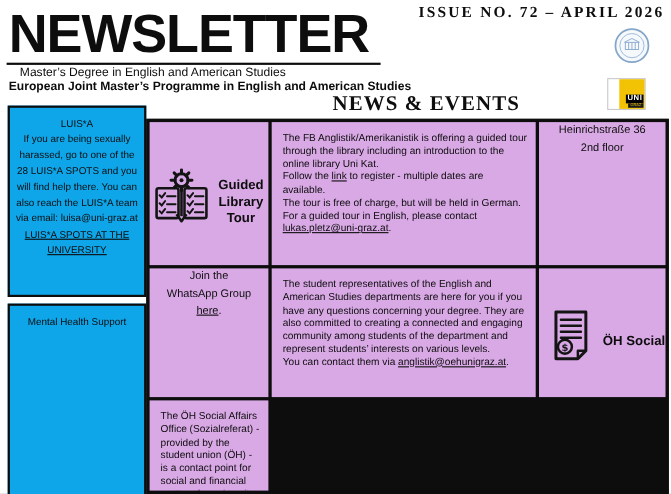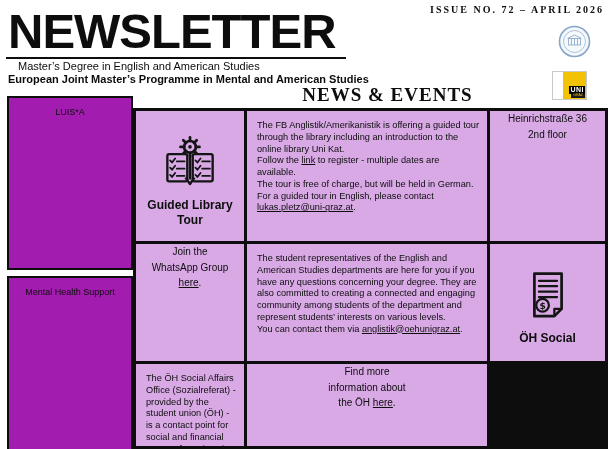--- a/index.html
+++ b/index.html
@@ -9,38 +9,38 @@
     font-family:"Liberation Sans", sans-serif;
     --purple:#d9a9e6; --yellow:#f2c204;
   }
   .title {
     position:absolute; left:8px; top:7px; font-family:Liberation Sans, sans-serif;
     font-weight:bold; font-size:49px; line-height:1; letter-spacing:-1px; white-space:nowrap;
   }
   .title-rule { position:absolute; left:6px; top:57px; width:340px; height:2px; background:#0d0d0d; }
   .sub1 { position:absolute; left:18px; top:60px; font-size:11px; }
   .sub2 { position:absolute; left:8px; top:73px; font-size:11px; font-weight:bold; }
-  .issue { position:absolute; right:6px; top:4px; font-family:"Liberation Serif", serif; font-weight:bold; font-size:10px; letter-spacing:2px; white-space:nowrap; }
+  .issue { position:absolute; right:6px; top:4px; font-family:"Liberation Serif", serif; font-weight:bold; font-size:14px; letter-spacing:2px; white-space:nowrap; }
   .seal { position:absolute; left:558px; top:25px; width:33px; height:33px; }
   .unilogo { position:absolute; left:552px; top:71px; width:35px; height:29px; background:#fff; border:1px solid #c9c9c9; }
   .unilogo .yellow { position:absolute; right:0; top:0; width:23px; height:100%; background:var(--yellow); }
   .unilogo .uni { position:absolute; right:1px; bottom:5px; background:#000; color:#fff; font-size:7px; font-weight:bold; line-height:1.15; padding:0 1px; letter-spacing:.5px; }
   .unilogo .graz { position:absolute; right:1px; bottom:1px; background:#1a1a1a; color:var(--yellow); font-size:3.5px; line-height:1.1; padding:0 2px; }
   .section-title { position:absolute; left:150px; top:84px; width:475px; text-align:center; font-family:"Liberation Serif", serif; font-weight:bold; font-size:19px; letter-spacing:1px; }
   .sidebar { position:absolute; left:7px; top:96px; width:126px; }
-  .side-box { position:absolute; left:0; width:126px; background:#a21caf; border:2px solid #0d0d0d; text-align:center; font-size:9px; line-height:1.6; padding:7px 4px; white-space:pre-line; }
+  .side-box { position:absolute; left:0; width:126px; background:#0ea5e9; border:2px solid #0d0d0d; text-align:center; font-size:9px; line-height:1.6; padding:7px 4px; white-space:pre-line; }
   .side-box.b0 { top:0; height:174px; }
   .side-box.b1 { top:180px; height:230px; }
   .newstable {
     position:absolute; left:133px; top:108px; width:475px; height:341px;
     background:#0d0d0d; border:3px solid #0d0d0d; display:grid;
     grid-template-columns:108px 240px 1fr; grid-template-rows:130px 117px 1fr; gap:3px;
   }
   .cell { background:var(--purple); overflow:hidden; }
-  .icon-cell { display:flex; flex-direction:column; align-items:center; padding-top:25px; }
+  .icon-cell { display:flex; flex-direction:row; align-items:center; padding-top:11px; }
   .cell-icon { width:58px; height:58px; flex:0 0 auto; }
   .cell-label { font-weight:bold; font-size:12px; text-align:center; line-height:1.25; margin-top:4px; white-space:pre-line; }
   .desc-cell { font-size:9.2px; line-height:1.28; padding:9px 8px 0 10px; white-space:pre-line; }
   .info-cell { display:flex; align-items:flex-start; justify-content:center; }
   .info-text { text-align:center; font-size:10px; line-height:1.55; white-space:pre-line; padding:0 6px; }
   .lnk { text-decoration:underline; cursor:pointer; }
   .hiddefs { position:absolute; width:0; height:0; overflow:hidden; }
 </style>
 </head>
 <body style="--purple: #d9a9e6; --yellow: #f2c204;">
@@ -86,21 +86,21 @@
         <circle cx="26" cy="40" r="7" stroke-width="2.5"></circle>
       </g>
       <text x="26" y="43.8" text-anchor="middle" font-size="10" font-weight="bold" fill="#141414" font-family="DejaVu Sans, sans-serif">$</text>
     </symbol>
   </defs>
 </svg>
 
 <div class="title">NEWSLETTER</div>
 <div class="title-rule"></div>
 <div class="sub1">Master’s Degree in English and American Studies</div>
-<div class="sub2">European Joint Master’s Programme in Mental and American Studies</div>
+<div class="sub2">European Joint Master’s Programme in English and American Studies</div>
 <div class="issue">ISSUE NO. 72 – APRIL 2026</div>
 
 <svg class="seal" viewBox="0 0 33 33">
   <circle cx="16.5" cy="16.5" r="15" fill="#f6f9fc" stroke="#85a6c8" stroke-width="1.6"></circle>
   <circle cx="16.5" cy="16.5" r="11" fill="none" stroke="#9fbbd8" stroke-width="0.9"></circle>
   <g stroke="#8fafd0" stroke-width="0.9" fill="none">
     <rect x="10.5" y="13.5" width="12" height="6.5"></rect>
     <path d="M13.5,13.5 V20 M16.5,13.5 V20 M19.5,13.5 V20 M9.5,13.5 L16.5,10 L23.5,13.5"></path>
   </g>
 </svg>
@@ -108,21 +108,22 @@
 <div class="unilogo">
   <div class="yellow"></div>
   <div class="uni">UNI</div>
   <div class="graz">GRAZ</div>
 </div>
 
 <div class="section-title">NEWS &amp; EVENTS</div>
 
 <div class="sidebar">
   <div class="side-box b0"><span>LUIS*A
-</span></div>
+</span><span><span>If you are being sexually harassed, go to one of the 28 LUIS*A SPOTS and you will find help there. You can also reach the LUIS*A team via email: luisa@uni-graz.at
+</span><span class="lnk">LUIS*A SPOTS AT THE UNIVERSITY</span></span></div>
 
   <div class="side-box b1"><span>Mental Health Support
 </span></div>
 </div>
 
 <div class="newstable">
   <div class="cell icon-cell">
     <svg class="cell-icon">
         <use href="#library-checklist-gear-icon" xlink:href="#library-checklist-gear-icon"></use>
       </svg>
@@ -146,18 +147,13 @@
   <div class="cell desc-cell"><span>The student representatives of the English and American Studies departments are here for you if you have any questions concerning your degree. They are also committed to creating a connected and engaging community among students of the department and represent students’ interests on various levels.
 You can contact them via </span><span class="lnk">anglistik@oehunigraz.at</span><span>.</span></div>
 
   <div class="cell icon-cell">
     <svg class="cell-icon">
         <use href="#finance-document-icon" xlink:href="#finance-document-icon"></use>
       </svg>
     <div class="cell-label">ÖH Social</div>
   </div>
   <div class="cell desc-cell"><span>The ÖH Social Affairs Office (Sozialreferat) - provided by the student union (ÖH) - is a contact point for social and financial matters for university students. They offer support to students facing challenging situations and are responsible for the allocation of grants and financial support (such as</span></div>
-  <div class="cell info-cell">
-    <div class="info-text"><span>Find more
-information about
-the ÖH </span><span class="lnk">here</span><span>.</span></div>
-  </div>
 </div>
 
 </body></html>

